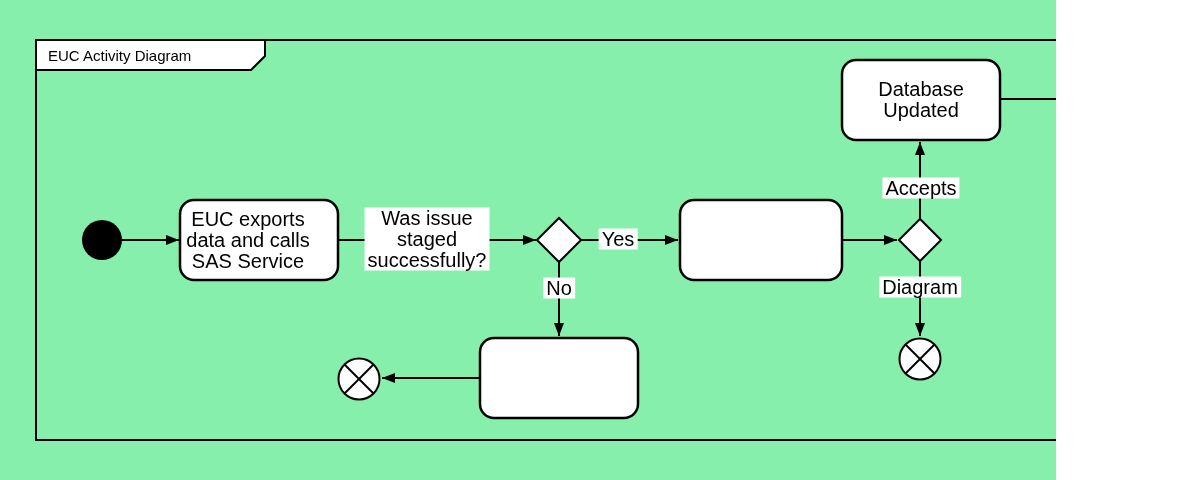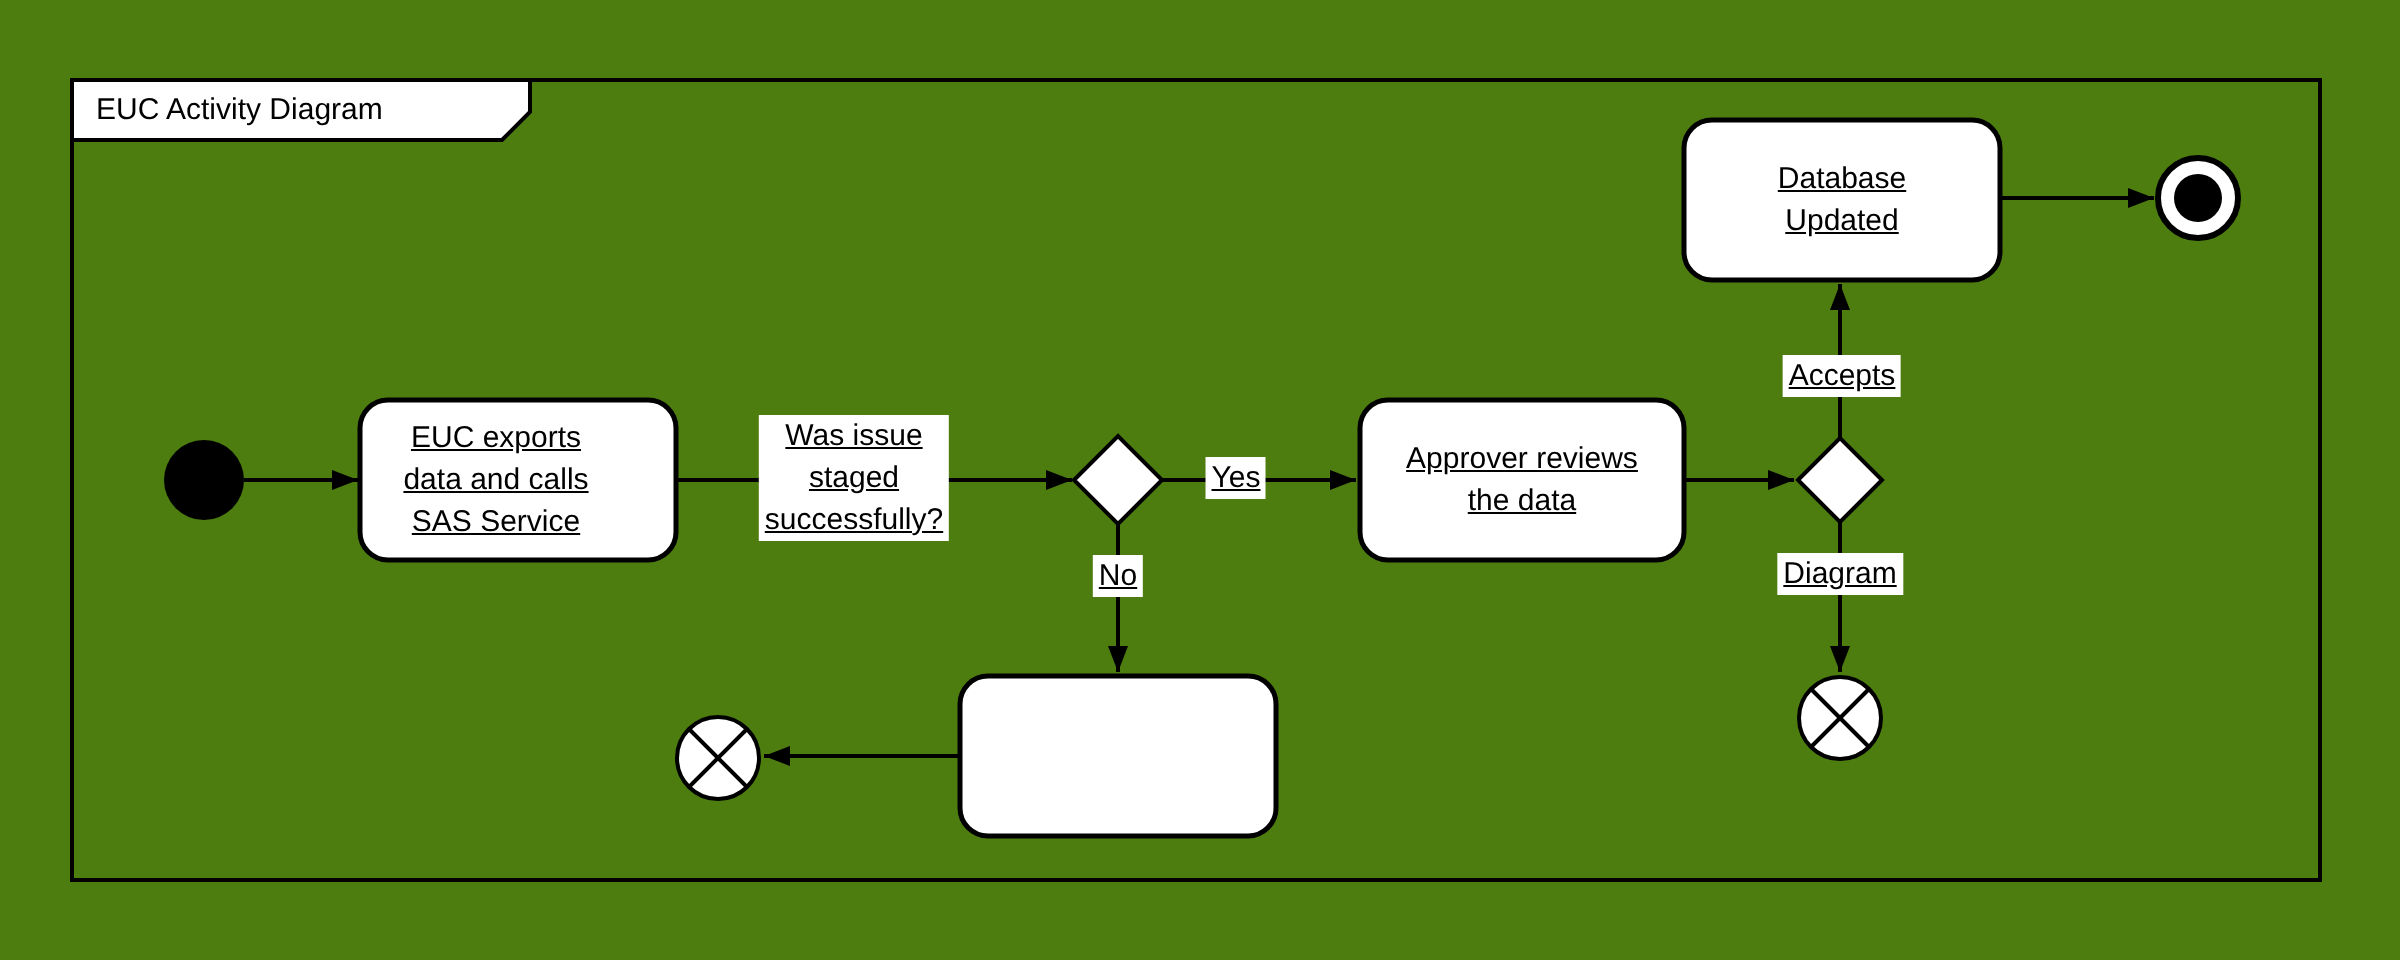--- a/index.html
+++ b/index.html
@@ -2,41 +2,40 @@
 <html><head>
 <meta charset="utf-8">
 <style>
   html, body {
     margin: 0;
     padding: 0;
     background: #ffffff;
   }
   .canvas {
     position: relative;
-    width: 1200px;
+    width: 1056px;
     height: 480px;
-    background: #4d7c0f;
+    background: #86efac;
     font-family: "Liberation Sans", sans-serif;
     color: #000000;
     overflow: hidden;
   }
   svg.layer {
     position: absolute;
     left: 0;
     top: 0;
   }
   .lbl {
     position: absolute;
     transform: translate(-50%, -50%);
     text-align: center;
-    font-size: 15px;
+    font-size: 20px;
     line-height: 21px;
     white-space: pre-line;
     color: #000000;
-    text-decoration: underline;
   }
   .on-line {
     background: #ffffff;
     padding: 0 3px;
   }
   .frame-title {
     position: absolute;
     left: 48px;
     top: 55px;
     transform: translate(0, -50%);
@@ -108,22 +107,20 @@
 SAS Service</div>
 
   <div class="lbl on-line" style="left:427px; top:239px;">Was issue
 staged
 successfully?</div>
 
   <div class="lbl on-line" style="left:618px; top:239px;">Yes</div>
 
   <div class="lbl on-line" style="left:559px; top:288px;text-align:right;">No</div>
 
-  <div class="lbl" style="left:761px; top:240px;">Approver reviews
-the data</div>
 
   <div class="lbl on-line" style="left:921px; top:188px;">Accepts</div>
 
   <div class="lbl on-line" style="left:920px; top:287px;">Diagram</div>
 
   <div class="lbl" style="left:921px; top:100px;">Database
 Updated</div>
 
 
 </div>

